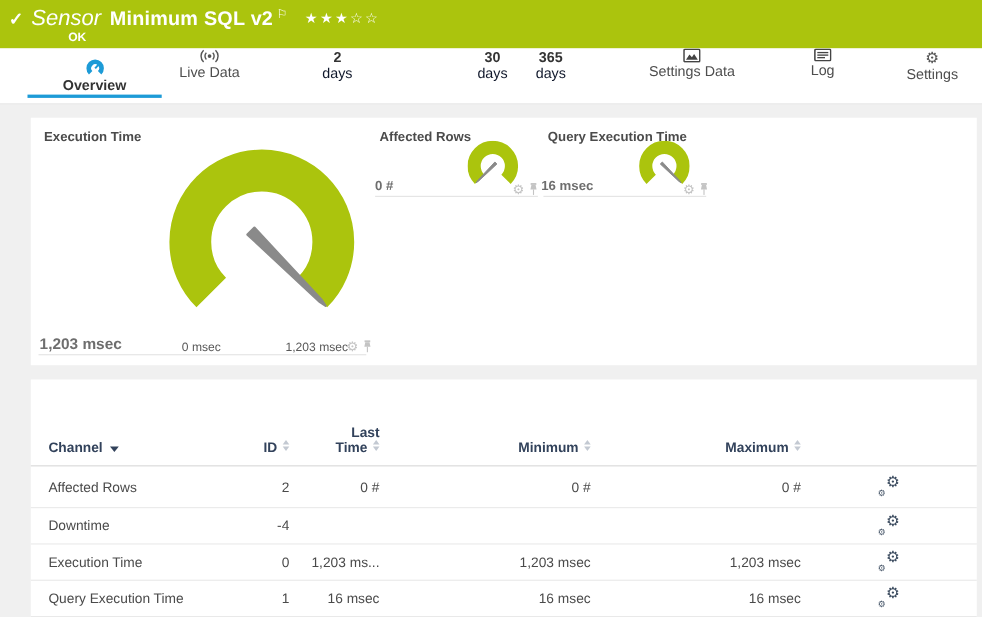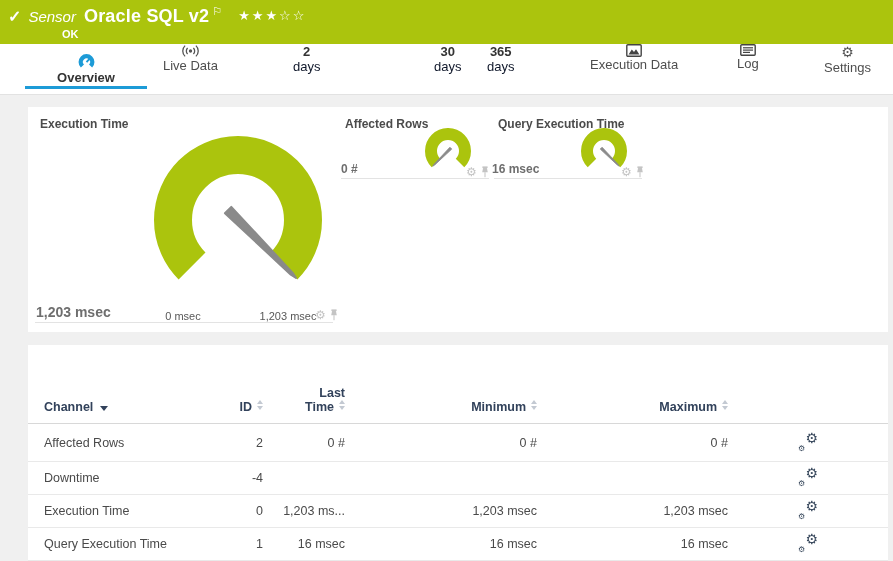--- a/index.html
+++ b/index.html
@@ -3,21 +3,21 @@
 <meta charset="utf-8">
 <style>
   * { margin:0; padding:0; box-sizing:border-box; }
   html,body { width:893px; height:561px; overflow:hidden; }
   body { background:#f0f0f0; font-family:"Liberation Sans", sans-serif; color:#4a4a4a; position:relative; }
 
   
   .topbar { position:absolute; left:0; top:0; width:893px; height:44px; background:#abc40d; color:#fff; }
   .topbar .row1 { position:absolute; left:8px; top:6px; display:flex; align-items:baseline; }
   .check { font-size:16px; font-weight:bold; margin-right:7px; }
-  .kind { font-style:italic; font-size:15px; margin-right:8px; }
+  .kind { font-style:italic; font-size:20px; margin-right:8px; }
   .sensor-title { font-size:18px; font-weight:bold; letter-spacing:.2px; }
   .flag { font-size:11px; vertical-align:super; position:relative; top:-7px; margin-left:3px; }
   .stars { font-size:13px; letter-spacing:2px; margin-left:16px; position:relative; top:-2px; }
   .status-ok { position:absolute; left:62px; top:28px; font-size:11px; font-weight:bold; }
 
   
   .tabbar { position:absolute; left:0; top:44px; width:893px; height:51px; background:#fff; border-bottom:1px solid #e2e2e2; }
   .tab { position:absolute; top:0; height:100%; display:flex; align-items:center; gap:0; font-size:13px; color:#4e4e4e; cursor:pointer;flex-direction:column; }
   .tab .num { font-weight:bold; color:#333; }
   .tab .lbl-light { color:#0f172a; }
@@ -63,21 +63,21 @@
   .rowgear .small { position:absolute; left:0; bottom:-3px; font-size:8px; font-style:normal; }
   svg { display:block; }
 </style>
 </head>
 <body>
 
 <div class="topbar">
   <div class="row1">
     <span class="check">✓</span>
     <span class="kind">Sensor</span>
-    <span class="sensor-title">Oracle SQL v2</span>
+    <span class="sensor-title">Minimum SQL v2</span>
     <span class="flag">⚐</span>
     <span class="stars">★★★☆☆</span>
   </div>
   <div class="status-ok">OK</div>
 </div>
 
 <div class="tabbar">
   <div class="tab active t-overview">
     <span>
       <svg width="17" height="17" viewBox="0 0 17 17">
@@ -114,21 +114,21 @@
     <span class="lbl-light">days</span>
   </div>
 
   <div class="tab t-hist">
     <span>
       <svg width="16" height="13" viewBox="0 0 16 13">
         <rect x="0.8" y="0.8" width="14.4" height="11.4" rx="1" fill="none" stroke="#444" stroke-width="1.4"></rect>
         <path d="M2.6 10.4 L5.8 5.6 L8 8 L10 5.2 L13.4 10.4 Z" fill="#444"></path>
       </svg>
     </span>
-    <span>Execution Data</span>
+    <span>Settings Data</span>
   </div>
 
   <div class="tab t-log">
     <span>
       <svg width="16" height="12" viewBox="0 0 16 12">
         <rect x="0.8" y="0.8" width="14.4" height="10.4" rx="1" fill="none" stroke="#444" stroke-width="1.4"></rect>
         <rect x="3" y="3.2" width="10" height="1.2" fill="#444"></rect>
         <rect x="3" y="5.5" width="10" height="1.2" fill="#444"></rect>
         <rect x="3" y="7.8" width="7" height="1.2" fill="#444"></rect>
       </svg>

